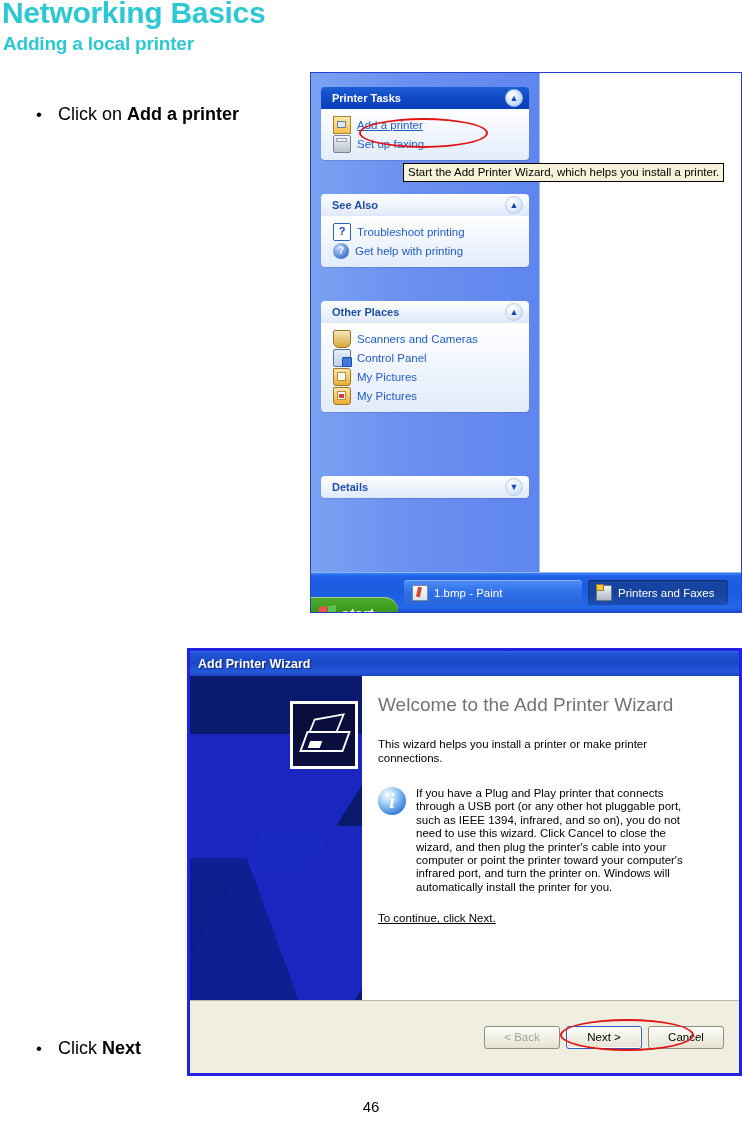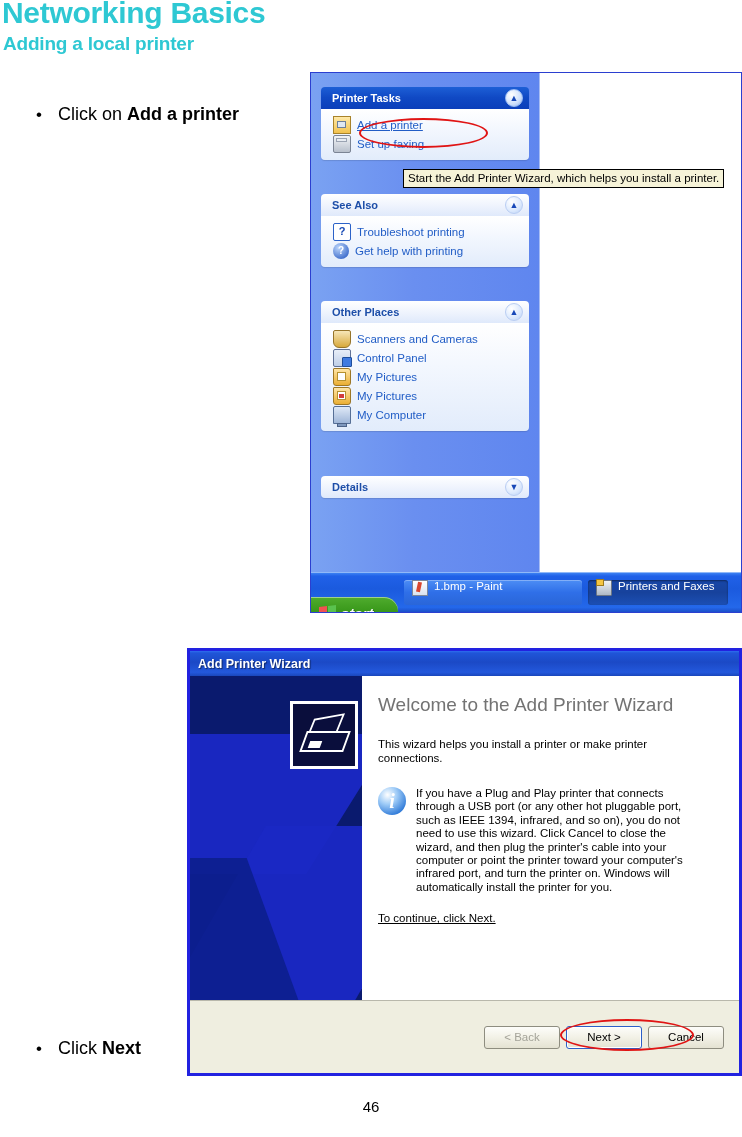--- a/index.html
+++ b/index.html
@@ -184,21 +184,21 @@
   .start-flag i { display:block; }
   .start-flag i:nth-child(1){background:#f05252;}
   .start-flag i:nth-child(2){background:#5ac24e;}
   .start-flag i:nth-child(3){background:#3a8ae8;}
   .start-flag i:nth-child(4){background:#f3c63c;}
   .start-txt {
     color: #ffffff; font-size: 15px; font-style: italic;
     font-weight: bold; text-shadow: 1px 1px 1px rgba(0,0,0,.45);
   }
   .task-btn {
-    height: 25px; display: flex; 
+    height: 25px; display: flex; align-items: center;
     padding: 0 8px; margin-left: 6px; box-sizing: border-box;
     font-size: 11.5px; color: #ffffff;
     border-radius: 3px;
   }
   .task-btn.inactive {
     background: linear-gradient(to bottom,#4d8ef5 0%,#2f6fe8 50%,#2a66d8 100%);
     width: 178px;
     box-shadow: inset 0 1px 0 rgba(255,255,255,.3);
   }
   .task-btn.active {
@@ -389,37 +389,33 @@
         <span class="tx">Control Panel</span>
       </div>
       <div class="row">
         <span class="ic ic-mydocs"></span>
         <span class="tx">My Pictures</span>
       </div>
       <div class="row">
         <span class="ic ic-mypics"></span>
         <span class="tx">My Pictures</span>
       </div>
-      <div class="row">
-        <span class="ic ic-mycomp"></span>
-        <span class="tx">My Computer</span>
-      </div>
     </div>
   </div>
 
   <div class="grp" style="top:403px;">
     <div class="grp-head light">
       <span class="label">Details</span>
       <span class="chev on-light">▼</span>
     </div>
   </div>
 
   <div class="ellipse" style="left:48px; top:45px; width:125px; height:26px;"></div>
 
-  <div class="tooltip" style="left:92px; top:96px;">Start the Add Printer Wizard, which helps you install a printer.</div>
+  <div class="tooltip" style="left:92px; top:90px;">Start the Add Printer Wizard, which helps you install a printer.</div>
 
   <div class="taskbar">
     <div class="start-btn">
       <span class="start-flag">
           <i></i>
           <i></i>
           <i></i>
           <i></i>
         </span>
       <span class="start-txt">start</span>

